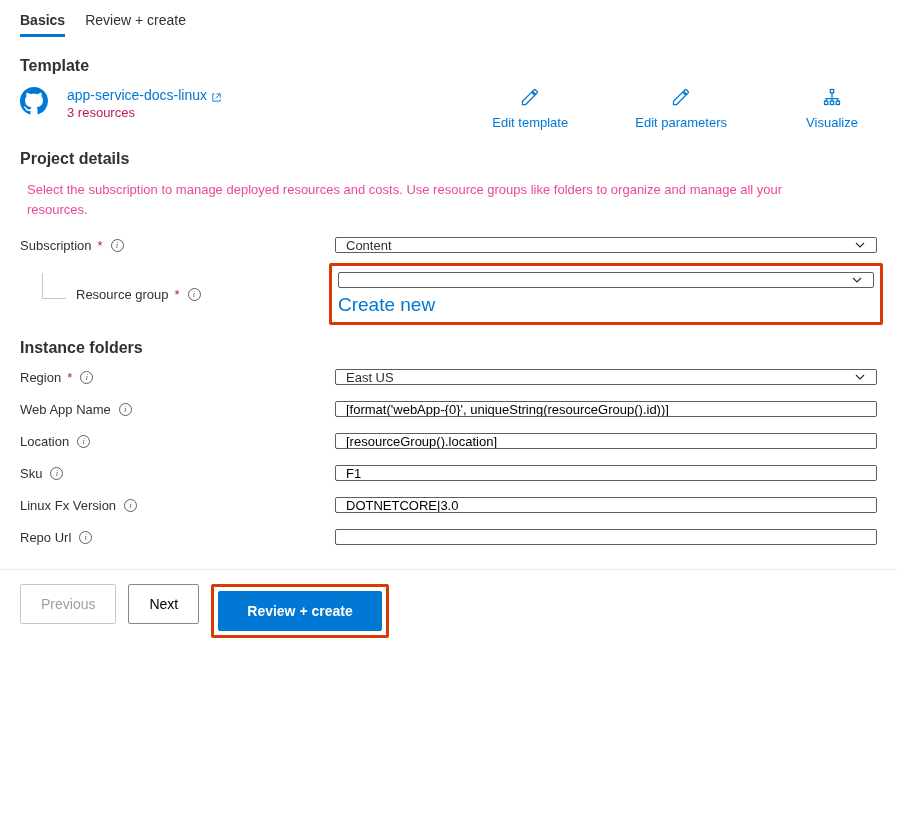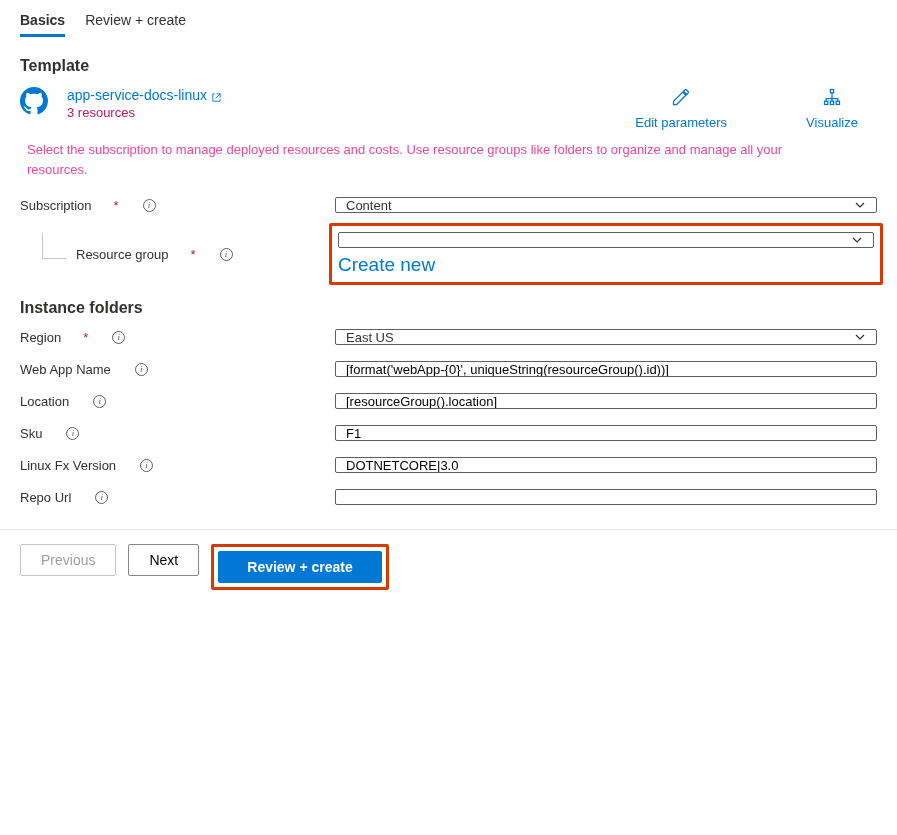--- a/index.html
+++ b/index.html
@@ -83,21 +83,21 @@
 .form-row {
   display: flex;
   align-items: center;
   margin-bottom: 16px;
 }
 .form-label {
   width: 315px;
   font-size: 13px;
   display: flex;
   align-items: center;
-  gap: 20px;
+  gap: 4px;
 }
 .form-label.indented {
   padding-left: 56px;
   position: relative;
 }
 .indent-line {
   position: absolute;
   left: 22px;
   top: -14px;
   width: 24px;
@@ -160,21 +160,21 @@
   border-radius: 2px;
 }
 .footer {
   border-top: 1px solid #edebe9;
   padding: 14px 20px;
   display: flex;
   gap: 12px;
   margin-top: 24px;
 }
 .btn {
-  height: 32px;
+  height: 40px;
   padding: 0 20px;
   font-size: 14px;
   font-family: inherit;
   border-radius: 2px;
   cursor: pointer;
   border: 1px solid #8a8886;
   background: #fff;
 }
 .btn.disabled {
   color: #a19f9d;
@@ -224,35 +224,42 @@
         </span>
       </a>
       <div class="template-sub">3 resources</div>
     </div>
 
     <div class="action-icons">
       <div class="action-item">
         <svg viewBox="0 0 24 24">
             <path d="M3 17.25V21h3.75L17.81 9.94l-3.75-3.75L3 17.25zM20.71 7.04a1 1 0 000-1.41l-2.34-2.34a1 1 0 00-1.41 0l-1.83 1.83 3.75 3.75 1.83-1.83z"></path>
           </svg>
+        <span class="action-label">Edit template</span>
+      </div>
+      <div class="action-item">
+        <svg viewBox="0 0 24 24">
+            <path d="M3 17.25V21h3.75L17.81 9.94l-3.75-3.75L3 17.25zM20.71 7.04a1 1 0 000-1.41l-2.34-2.34a1 1 0 00-1.41 0l-1.83 1.83 3.75 3.75 1.83-1.83z"></path>
+          </svg>
         <span class="action-label">Edit parameters</span>
       </div>
       <div class="action-item">
         <svg viewBox="0 0 24 24">
             <rect x="10" y="3" width="4" height="4"></rect>
             <rect x="3" y="17" width="4" height="4"></rect>
             <rect x="10" y="17" width="4" height="4"></rect>
             <rect x="17" y="17" width="4" height="4"></rect>
             <path d="M12 7v5M5 17v-3h14v3M12 12v5"></path>
           </svg>
         <span class="action-label">Visualize</span>
       </div>
     </div>
   </div>
 
+  <div class="section-heading">Project details</div>
   <div class="description">Select the subscription to manage deployed resources and costs. Use resource groups like folders to organize and manage all your resources.</div>
 
   <div class="form-row">
     <div class="form-label">
       <span>Subscription</span>
       <span class="required">*</span>
       <span class="info-icon">i</span>
     </div>
     <div class="form-control-wrap">
       <div class="select">

